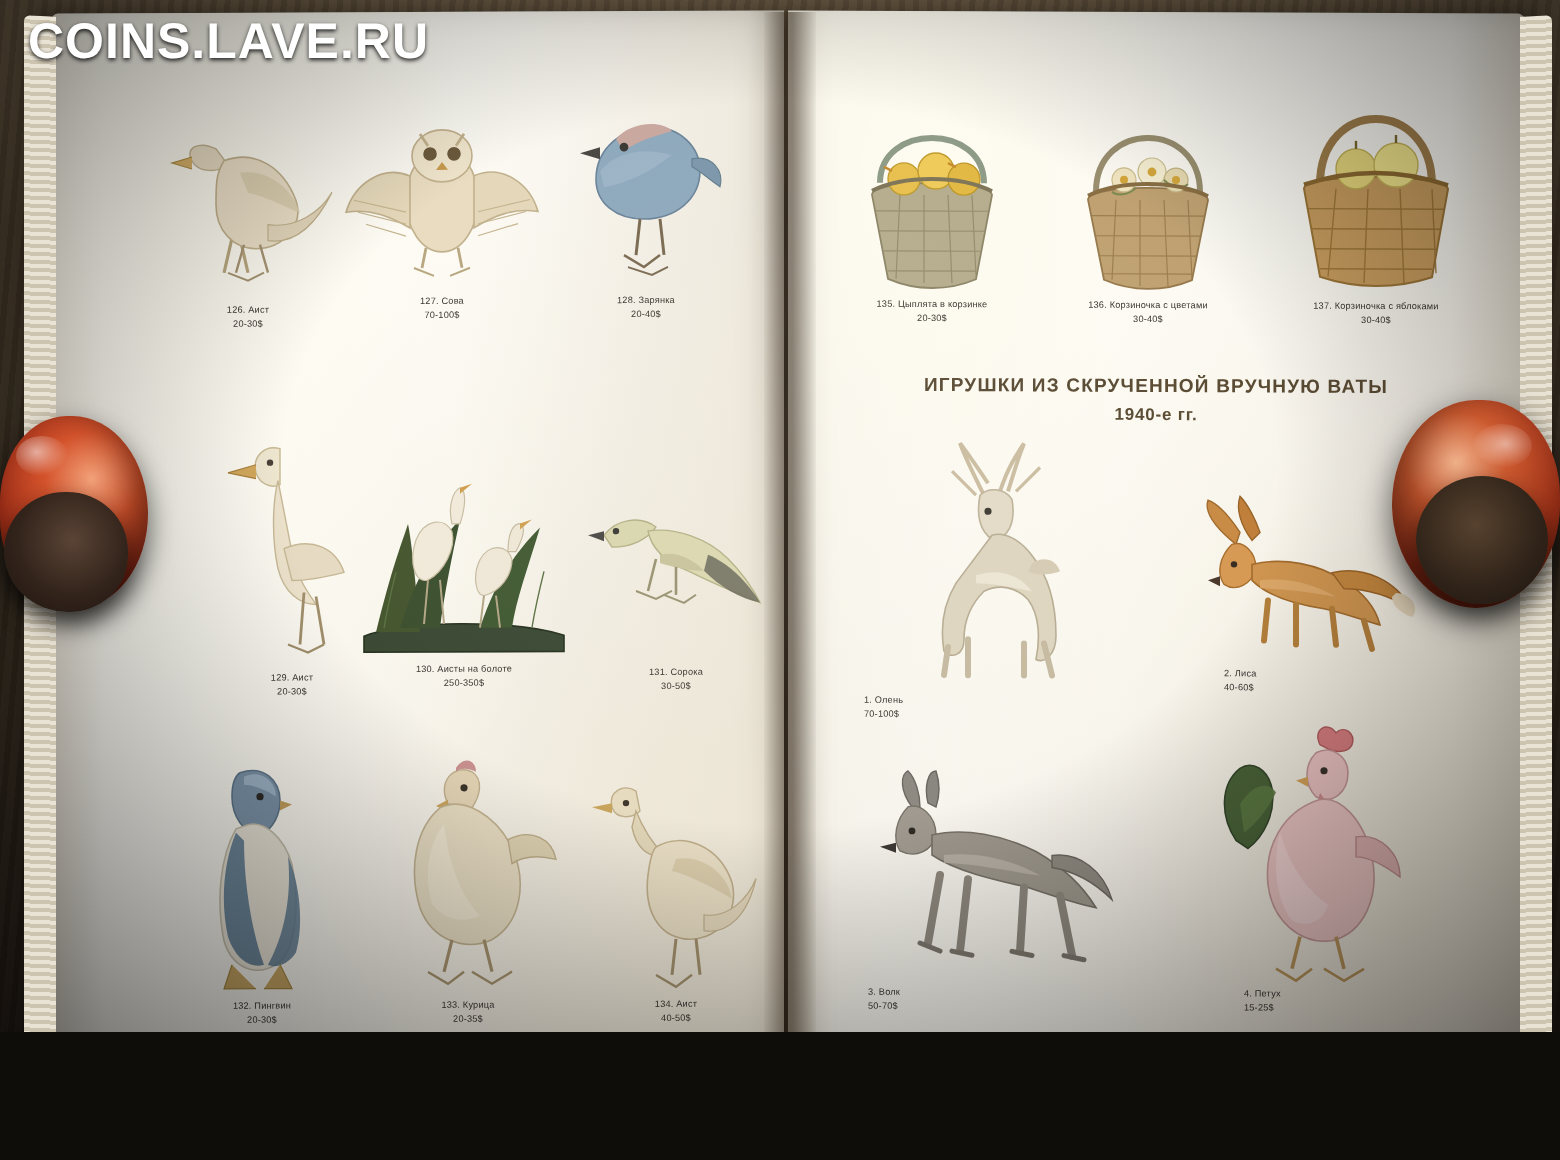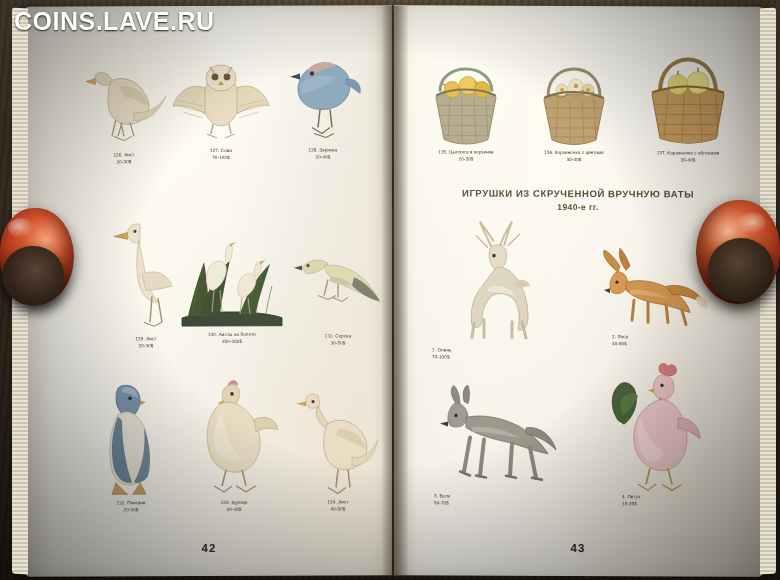--- a/index.html
+++ b/index.html
@@ -9,21 +9,21 @@
   }
   body {
     width: 780px;
     height: 580px;
     overflow: hidden;
     font-family: "Liberation Sans", sans-serif;
   }
   #scene {
     position: relative;
     width: 780px;
-    height: 580px;
+    height: 516px;
     background: #55493a;
     overflow: hidden;
   }
   
   .bg-table {
     position: absolute;
     inset: 0;
     background:
       linear-gradient(180deg, #6d5c45 0%, #4a3d2c 22%, #3a2f22 60%, #2b221a 100%);
   }

